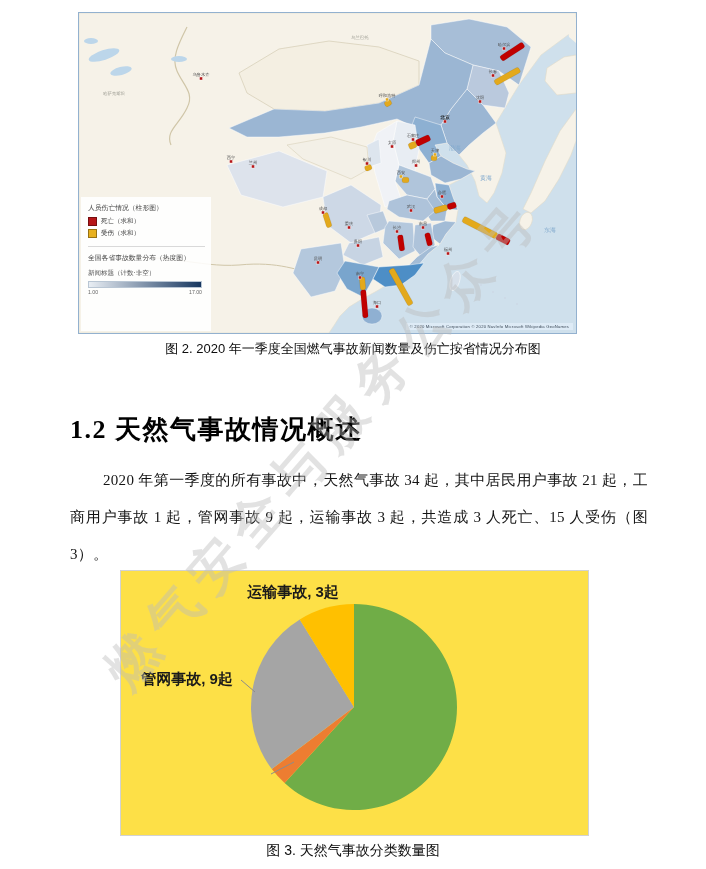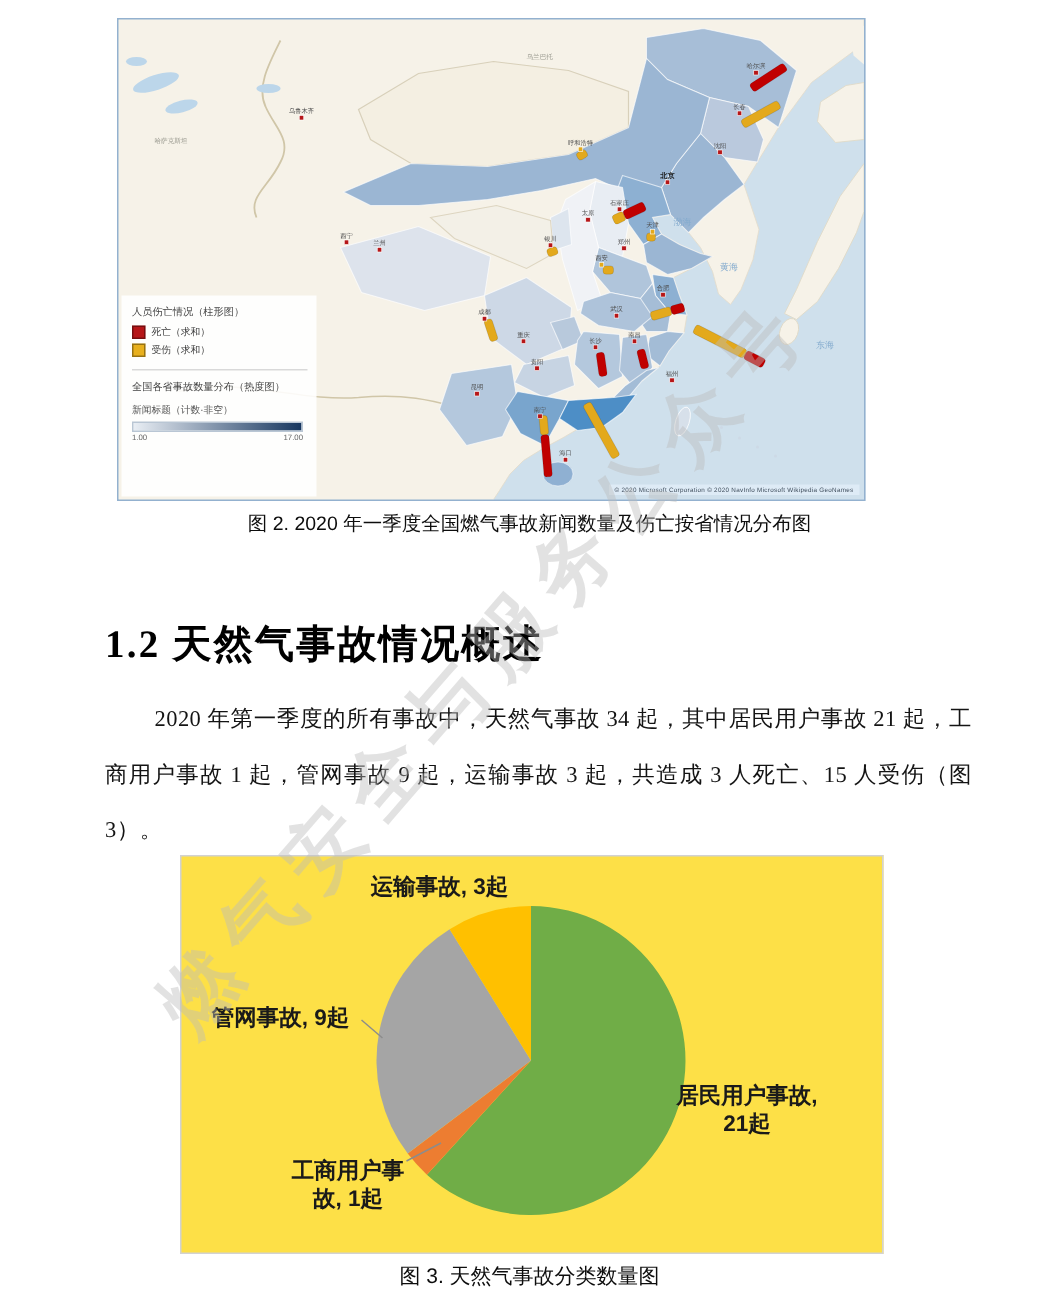--- a/index.html
+++ b/index.html
@@ -289,19 +289,17 @@
         <path d="M233,136 L233.00,33.00 A103,103 0 1 1 163.61,212.12 Z" fill="#70ad47"></path>
         <path d="M233,136 L163.61,212.12 A103,103 0 0 1 150.80,198.07 Z" fill="#ed7d31"></path>
         <path d="M233,136 L150.80,198.07 A103,103 0 0 1 178.78,48.43 Z" fill="#a5a5a5"></path>
         <path d="M233,136 L178.78,48.43 A103,103 0 0 1 233.00,33.00 Z" fill="#ffc000"></path>
       </g>
     <path d="M120,109 L134,121" stroke="#8c8c8c" stroke-width="1" fill="none"></path>
     <path d="M150,203 L173,191" stroke="#8c8c8c" stroke-width="1" fill="none"></path>
   </svg>
   <div class="pie-label pl-transport"><span>运输事故, 3起</span></div>
   <div class="pie-label pl-pipeline"><span>管网事故, 9起</span></div>
-  <div class="pie-label pl-industrial"><span>工商用户事</span><br><span>故, 1起</span></div>
-  <div class="pie-label pl-residential"><span>居民用户事故,</span><br><span>21起</span></div>
 </div>
 
 <div class="fig-caption fig3-caption">图 3.  天然气事故分类数量图</div>
 
 <div class="watermark">燃气安全与服务公众号</div>
 
 </body></html>

